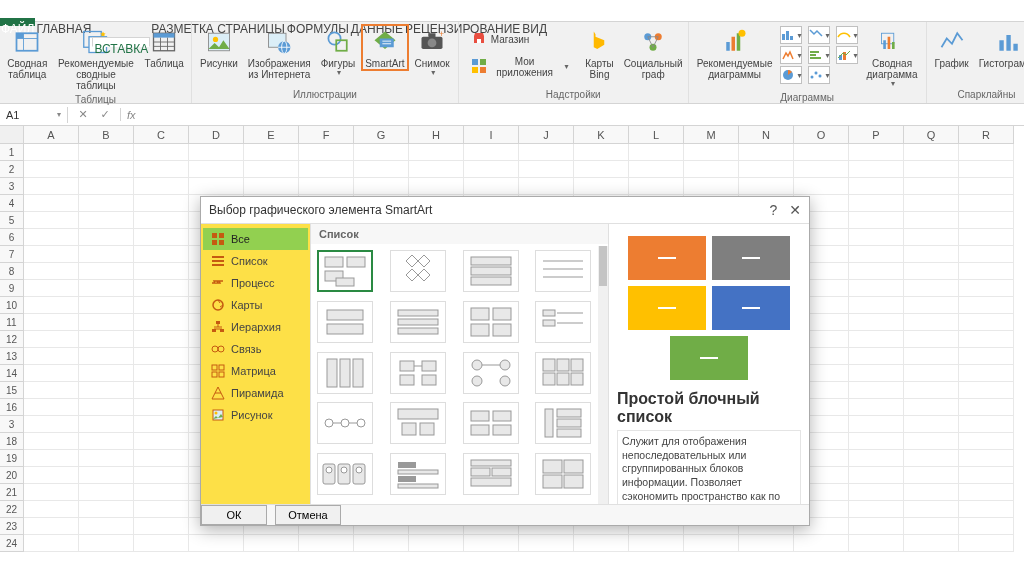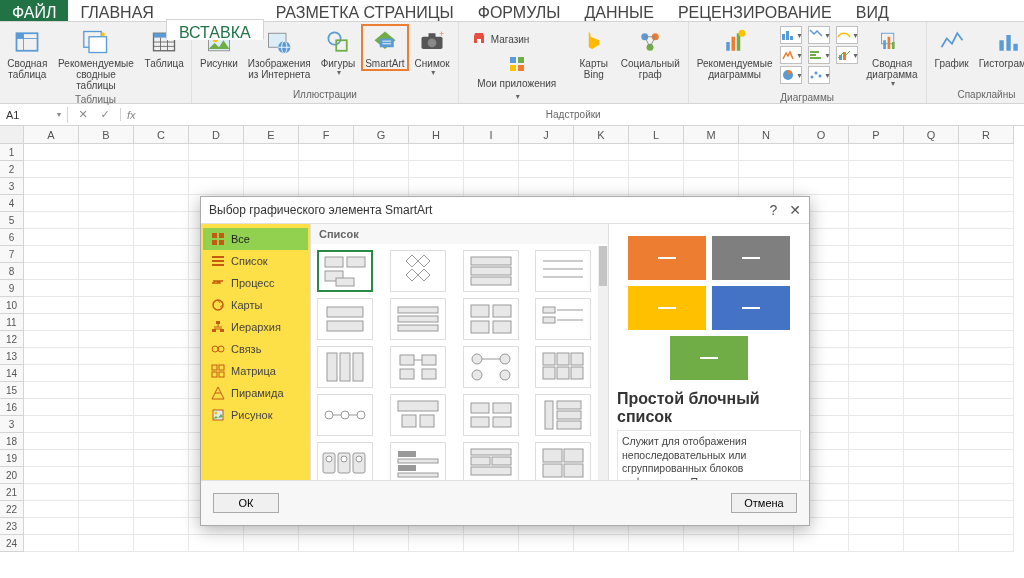--- a/index.html
+++ b/index.html
@@ -1,20 +1,20 @@
 <!DOCTYPE html>
 <html><head>
 <meta charset="utf-8">
 <style>
 * { box-sizing: border-box; margin: 0; padding: 0; font-family: "Segoe UI", Tahoma, sans-serif; }
 body { width: 1024px; height: 578px; overflow: hidden; background: #fff; font-size: 11px; position: relative; }
 
 
 .ribbon-tabs { display: flex; height: 22px; background: #fff; border-bottom: 1px solid #d4d4d4; }
-.ribbon-tab { padding: 4px 12px; color: #444; cursor: pointer; text-transform: uppercase; font-size: 16px; }
+.ribbon-tab { padding: 4px 1px; color: #444; cursor: pointer; text-transform: uppercase; font-size: 12px; margin-top: 18px; }
 .ribbon-tab.file { background: #217346; color: #fff; }
 .ribbon-tab.active { background: #fff; color: #217346; border: 1px solid #d4d4d4; border-bottom: 1px solid #fff; position: relative; top: 19px; }
 
 
 .ribbon { display: flex; height: 82px; background: #f1f1f1; border-bottom: 1px solid #d4d4d4; }
 .ribbon-group { display: flex; flex-direction: column; border-right: 1px solid #e0e0e0; padding: 2px 4px; }
 .ribbon-group-items { display: flex; flex: 1; align-items: flex-start; gap: 2px; }
 .ribbon-group-label { text-align: center; font-size: 10px; color: #666; padding: 1px 0; }
 .ribbon-btn { display: flex; flex-direction: column; align-items: center; justify-content: flex-start; padding: 2px 4px; min-width: 42px; cursor: pointer; text-align: center; line-height: 1.1; font-size: 10px; color: #444; }
 .ribbon-btn.highlighted { border: 2px solid #ed7d31; padding: 0 2px; }
@@ -61,21 +61,21 @@
 .thumb svg{width:48px;height:36px;}
 .gallery-scroll{position:absolute;right:0;top:22px;bottom:0;width:10px;background:#f0f0f0;}
 .gallery-scroll-thumb{position:absolute;top:0;left:1px;width:8px;height:40px;background:#c4c4c4;}
 
 .dialog-preview { width: 200px; padding: 8px; display: flex; flex-direction: column; }
 .preview-area { flex: 0 0 140px; display: flex; flex-wrap: wrap; gap: 6px; align-content: center; justify-content: center; padding: 4px; }
 .preview-block { width: 78px; height: 44px; display:flex; align-items:center; justify-content:center; }
 .preview-block span{width:18px;height:2px;background:#fff;}
 .preview-title { font-weight: bold; font-size: 16px; color: #333; margin: 6px 0 4px; }
 .preview-desc { font-size: 10.5px; color: #444; line-height: 1.3; border:1px solid #e4e4e4; padding:4px; flex:1;}
-.dialog-buttons { display: flex; justify-content: space-between; gap: 8px; padding: 12px; border-top: 1px solid #e0e0e0; background:#f7f7f7;}
+.dialog-buttons { display: flex; justify-content: flex-start; gap: 8px; padding: 0; border-top: 1px solid #e0e0e0; background:#f7f7f7;}
 .dlg-btn { min-width: 66px; padding: 3px 10px; border: 1px solid #aaa; background: #f0f0f0; cursor: pointer; font-size: 11px; }
 </style>
 </head>
 <body>
 
 <div class="ribbon-tabs">
   <div class="ribbon-tab file">ФАЙЛ</div>
   <div class="ribbon-tab">ГЛАВНАЯ</div>
   <div class="ribbon-tab active">ВСТАВКА</div>
   <div class="ribbon-tab">РАЗМЕТКА СТРАНИЦЫ</div>
@@ -192,21 +192,21 @@
   <div class="ribbon-group">
     <div class="ribbon-group-items">
       <div style="display:flex;flex-direction:column;gap:4px;padding:4px;justify-content:center">
         <div class="ribbon-btn" style="flex-direction:row;gap:4px;min-width:100px;justify-content:flex-start">
           <span><svg width="16" height="16" viewBox="0 0 16 16">
                 <path d="M3 6l1-3h8l1 3v7H3z" fill="#e84e40"></path>
                 <rect x="6" y="9" width="4" height="4" fill="#fff"></rect>
               </svg></span>
           <span>Магазин</span>
         </div>
-        <div class="ribbon-btn" style="flex-direction:column;gap:4px;min-width:100px;justify-content:flex-start">
+        <div class="ribbon-btn" style="flex-direction:row;gap:4px;min-width:100px;justify-content:flex-start">
           <span><svg width="16" height="16" viewBox="0 0 16 16">
                 <rect x="1" y="1" width="6" height="6" fill="#5b9bd5"></rect>
                 <rect x="9" y="1" width="6" height="6" fill="#70ad47"></rect>
                 <rect x="1" y="9" width="6" height="6" fill="#ffc000"></rect>
                 <rect x="9" y="9" width="6" height="6" fill="#ed7d31"></rect>
               </svg></span>
           <span>Мои приложения</span>
             <span class="dd"> ▾</span>
         </div>
       </div>

